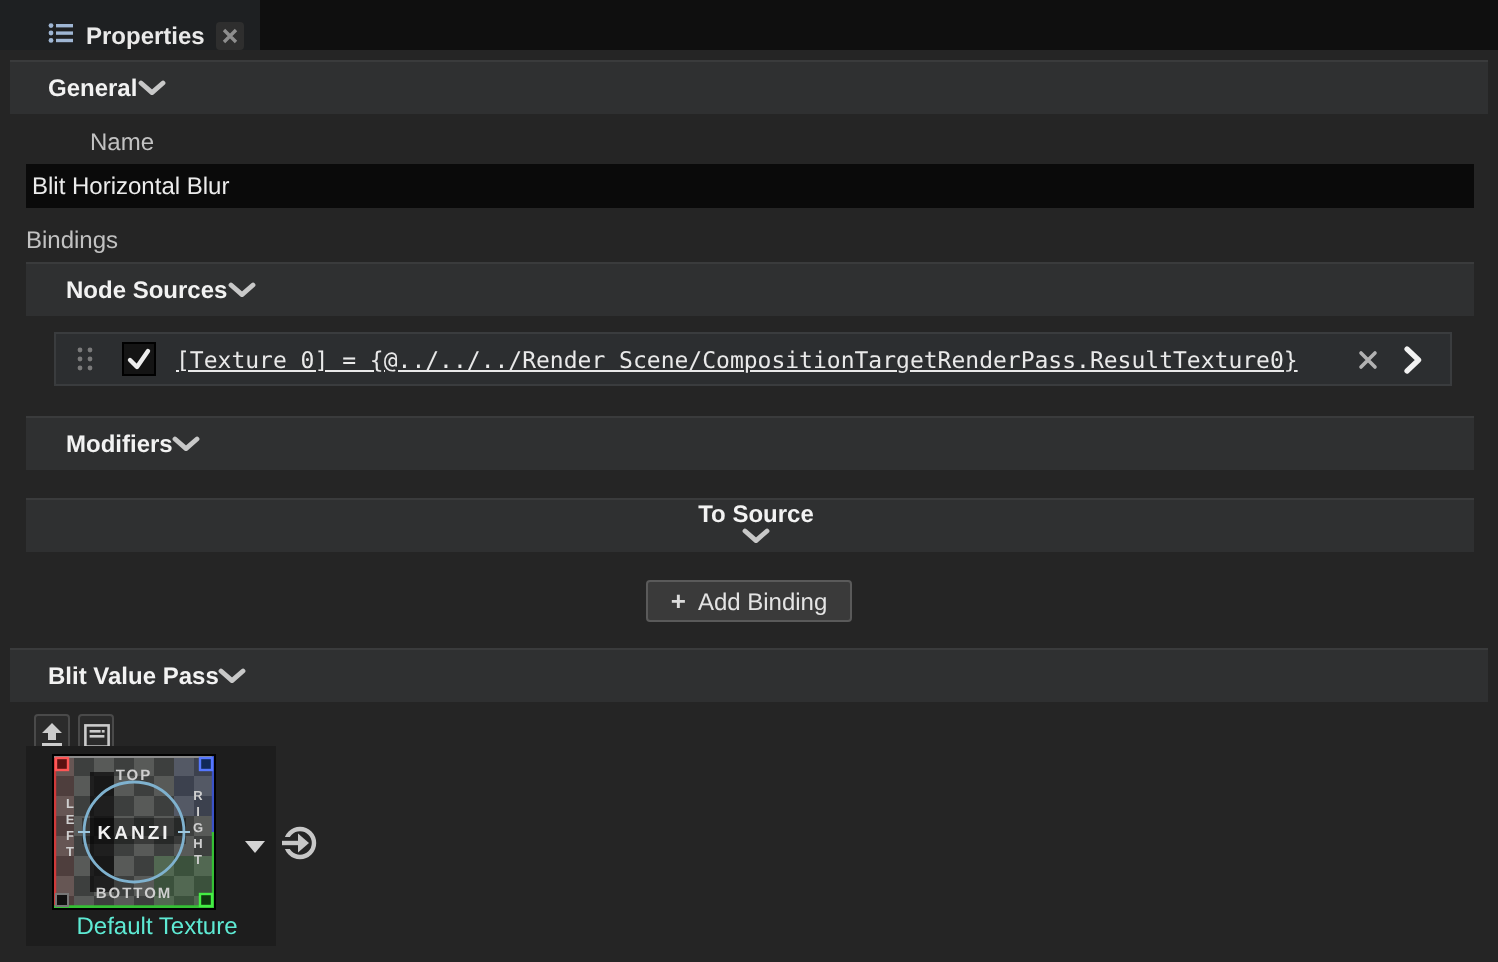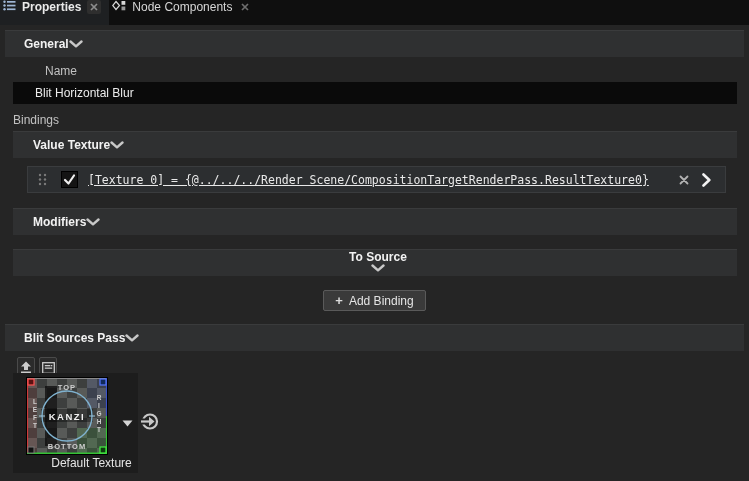--- a/index.html
+++ b/index.html
@@ -6,41 +6,41 @@
   html,body { width:749px; height:481px; overflow:hidden; }
   body {
     background:#252525;
     font-family:"Liberation Sans", sans-serif;
     color:#e8e8e8;
     font-size:12px;
     position:relative;
   }
   
   .tabbar { height:25px; background:#0f0f0f; display:flex; align-items:stretch; }
-  .tab { display:flex; align-items:flex-start; gap:6px; padding:0 8px 0 3px; cursor:default; }
+  .tab { display:flex; align-items:flex-end; gap:6px; padding:0 8px 0 24px; cursor:default; }
   .tab.active { background:#1e2022; font-weight:bold; }
   .tab .tab-label { color:#e9e9e9; }
   .tab.inactive .tab-label { color:#d6d6d6; font-weight:normal; }
   .tab-close { width:14px; height:14px; display:flex; align-items:center; justify-content:center; border-radius:2px; }
   .tab.active .tab-close { background:#2e2e2e; }
   
   .outer-header, .inner-header {
     height:27px; background:#2f3031; border-top:1px solid #3a3b3c;
     display:flex; align-items:center; 
     padding:0 14px 0 19px; font-weight:bold; color:#f2f2f2;
   }
   .outer-header { margin:5px 5px 0 5px; }
   .inner-header { margin:0 12px 0 13px; padding-left:20px; }
   .chev { display:block; }
   .field-label { color:#c2c2c2; margin-left:13px; }
   .name-label { margin-top:7px;margin-left:45px; }
   .name-input {
     display:block; margin:4px 12px 0 13px; width:724px; height:22px;
     background:#0a0a0a; border:none; outline:none; color:#ececec;
-    font-family:"Liberation Sans", sans-serif; font-size:12px; padding:0 22px;
+    font-family:"Liberation Sans", sans-serif; font-size:12px; padding:0 3px;
   }
   .bindings-label { margin-top:9px; }
   .vs-header { margin-top:4px; }
   
   .binding-row {
     margin:8px 23px 0 27px; height:27px; background:#2c2e30;
     border:1px solid #3a3c3e; display:flex; align-items:center; padding:0 8px 0 10px;
   }
   .drag-handle { width:9px; height:13px; margin-right:14px; cursor:grab; flex:none; }
   .checkbox { width:17px; height:17px; background:#141414; border:1px solid #000;
@@ -68,21 +68,21 @@
     width:18px; height:22px; background:#2b2b2b; border:1px solid #4a4a4a; border-radius:2px;
     display:flex; align-items:center; justify-content:center; margin-left:4px; cursor:pointer;
   }
   .texture-widget {
     position:absolute; left:13px; top:373px; width:125px; height:100px;
     background:#1d1d1d; display:block;
   }
   .thumb { position:absolute; left:13px; top:4px; width:82px; height:78px; border:1px solid #000; cursor:pointer; }
   .dd-arrow { position:absolute; right:5px; top:43px; cursor:pointer; }
   .texture-value {
-    position:absolute; left:16px; bottom:3px; width:125px; text-align:center; color:#e5e5e5;
+    position:absolute; left:3px; bottom:3px; width:125px; text-align:center; color:#5eead4;
   }
   .goto-btn { position:absolute; left:140px; top:412px; width:19px; height:19px; cursor:pointer; }
 </style>
 </head>
 <body>
 
 <div class="tabbar">
   <div class="tab active">
     <span>
       <svg width="13" height="11" viewBox="0 0 13 11">
@@ -94,51 +94,36 @@
           <rect x="4" y="8.4" width="8.5" height="1.7" fill="#9fb6d4"></rect>
       </svg>
     </span>
     <span class="tab-label">Properties</span>
     <span class="tab-close">
       <svg width="8" height="8" viewBox="0 0 8 8">
           <path d="M1 1 L7 7 M7 1 L1 7" stroke="#8d8d8d" stroke-width="1.7"></path>
         </svg>
     </span>
   </div>
-  <div class="tab inactive">
-    <span>
-      <svg width="14" height="12" viewBox="0 0 14 12">
-        <path d="M4 1.5 L7.5 5.5 L4 9.5 L0.7 5.5 Z" stroke="#d8d8d8" stroke-width="1.2" fill="none"></path>
-        <rect x="9.5" y="1" width="3.8" height="3.8" fill="#d8d8d8"></rect>
-        <rect x="9.5" y="6.5" width="3.8" height="3.8" fill="#9a9a9a"></rect>
-      </svg>
-    </span>
-    <span class="tab-label">Node Components</span>
-    <span class="tab-close">
-      <svg width="8" height="8" viewBox="0 0 8 8">
-          <path d="M1 1 L7 7 M7 1 L1 7" stroke="#6d6d6d" stroke-width="1.7"></path>
-        </svg>
-    </span>
-  </div>
 </div>
 
 <div class="outer-header">
   <span>General</span>
   <svg class="chev" width="14" height="8" viewBox="0 0 14 8">
     <polyline points="1.5,1.5 7,6.3 12.5,1.5" fill="none" stroke="#c8c8c8" stroke-width="2.4" stroke-linecap="round" stroke-linejoin="round"></polyline>
   </svg>
 </div>
 
 <div class="field-label name-label">Name</div>
 <input class="name-input" type="text" value="Blit Horizontal Blur" style="">
 
 <div class="field-label bindings-label">Bindings</div>
 
 <div class="inner-header vs-header">
-  <span>Value Texture</span>
+  <span>Node Sources</span>
   <svg class="chev" width="14" height="8" viewBox="0 0 14 8">
     <polyline points="1.5,1.5 7,6.3 12.5,1.5" fill="none" stroke="#c8c8c8" stroke-width="2.4" stroke-linecap="round" stroke-linejoin="round"></polyline>
   </svg>
 </div>
 
 <div class="binding-row">
   <svg class="drag-handle" width="9" height="13" viewBox="0 0 9 13">
     <circle cx="2" cy="2" r="1.2" fill="#7a7a7a"></circle>
       <circle cx="7" cy="2" r="1.2" fill="#7a7a7a"></circle>
     <circle cx="2" cy="6.5" r="1.2" fill="#7a7a7a"></circle>
@@ -178,21 +163,21 @@
 </div>
 
 <div class="add-binding-wrap">
   <button class="add-binding">
     <span class="plus-glyph">+</span>
     <span>Add Binding</span>
   </button>
 </div>
 
 <div class="outer-header brp-header">
-  <span>Blit Sources Pass</span>
+  <span>Blit Value Pass</span>
   <svg class="chev" width="14" height="8" viewBox="0 0 14 8">
     <polyline points="1.5,1.5 7,6.3 12.5,1.5" fill="none" stroke="#c8c8c8" stroke-width="2.4" stroke-linecap="round" stroke-linejoin="round"></polyline>
   </svg>
 </div>
 
 <div class="texture-row">
   <span class="mini-btn">
     <svg width="12" height="13" viewBox="0 0 12 13">
       <polygon points="6,0.5 11,5.5 8,5.5 8,9 4,9 4,5.5 1,5.5" fill="#cccccc"></polygon>
       <rect x="1" y="10.5" width="10" height="1.8" fill="#cccccc"></rect>

